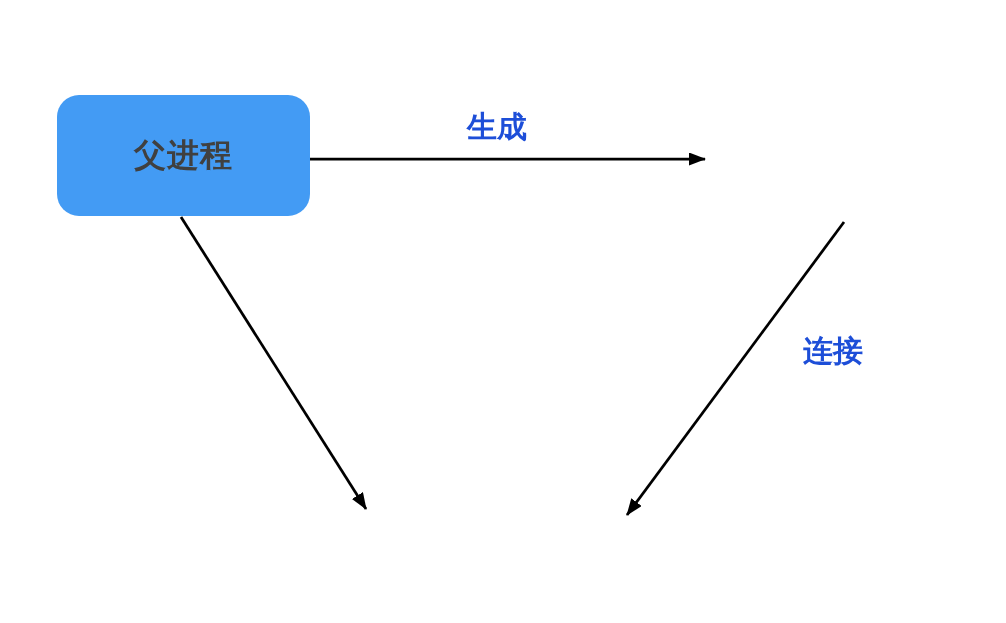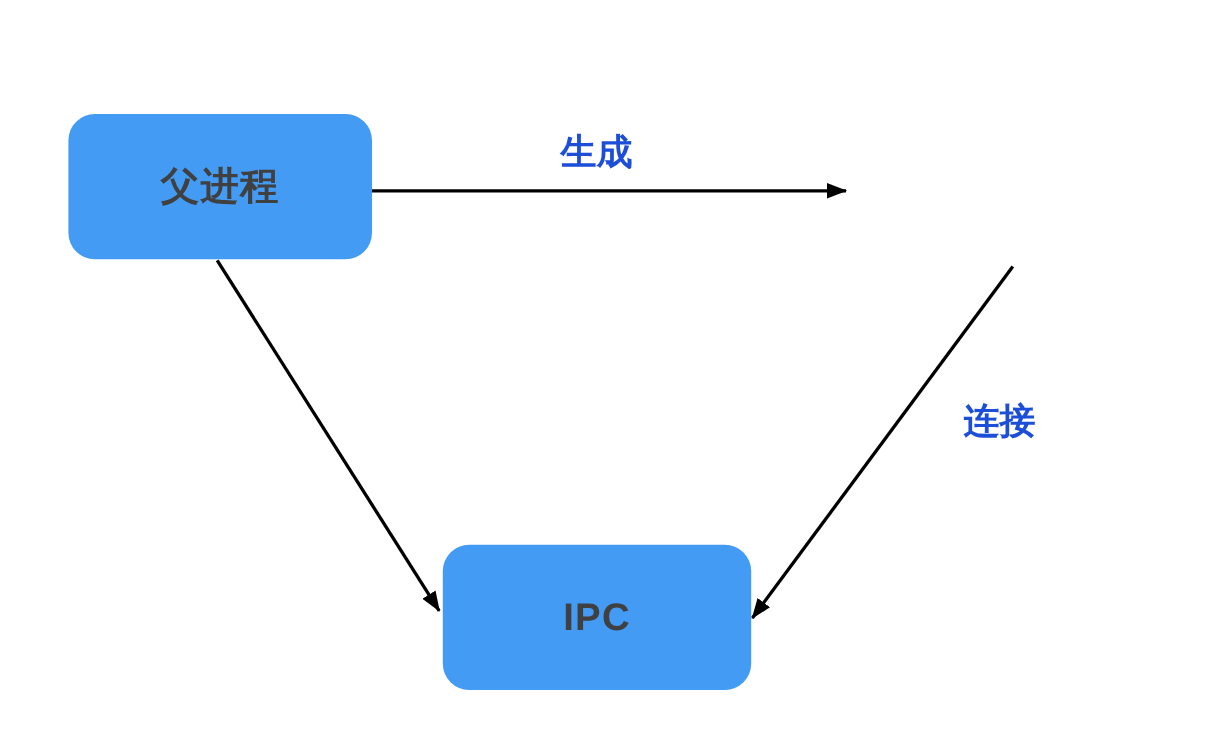--- a/index.html
+++ b/index.html
@@ -63,22 +63,19 @@
     <line x1="310" y1="159" x2="705" y2="159" stroke="#000000" stroke-width="2.75" marker-end="url(#arrowhead)"></line>
     <line x1="181" y1="217" x2="366" y2="509" stroke="#000000" stroke-width="2.75" marker-end="url(#arrowhead)"></line>
     <line x1="844" y1="222" x2="627" y2="515" stroke="#000000" stroke-width="2.75" marker-end="url(#arrowhead)"></line>
   </svg>
 
   <div class="node node-parent">
     <span>父进程</span>
   </div>
 
 
-  <div class="node node-ipc">
-    <span>IPC</span>
-  </div>
 
   <div class="edge-label label-spawn">生成</div>
 
 
   <div class="edge-label label-connect">连接</div>
 
 </div>
 
 </body></html>

